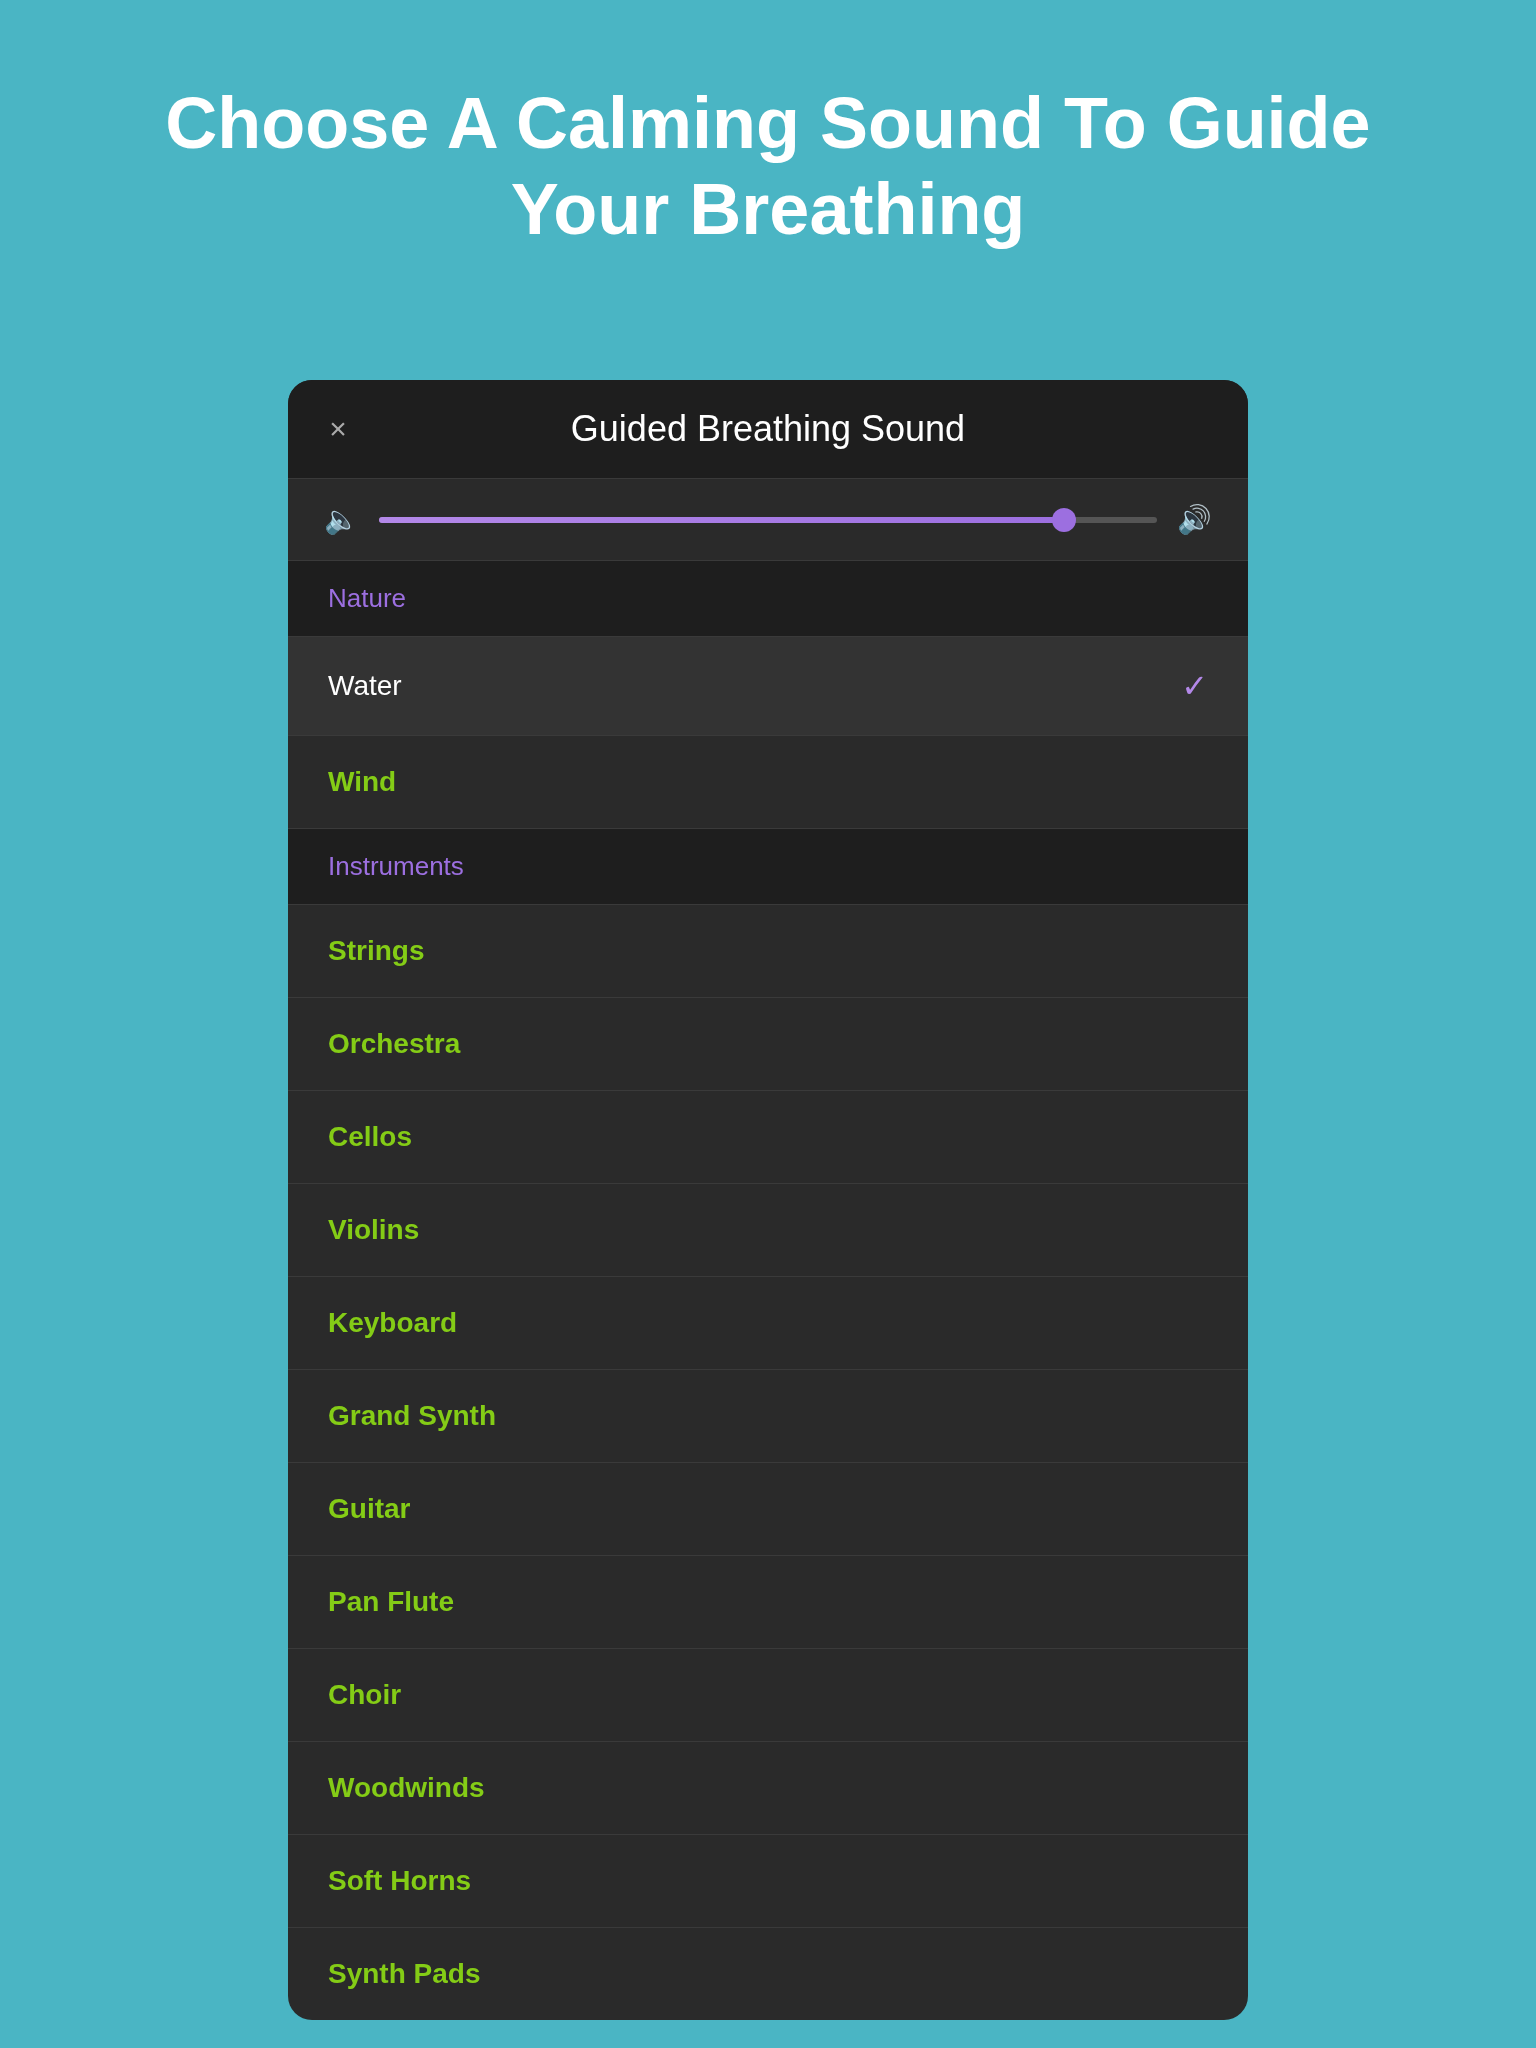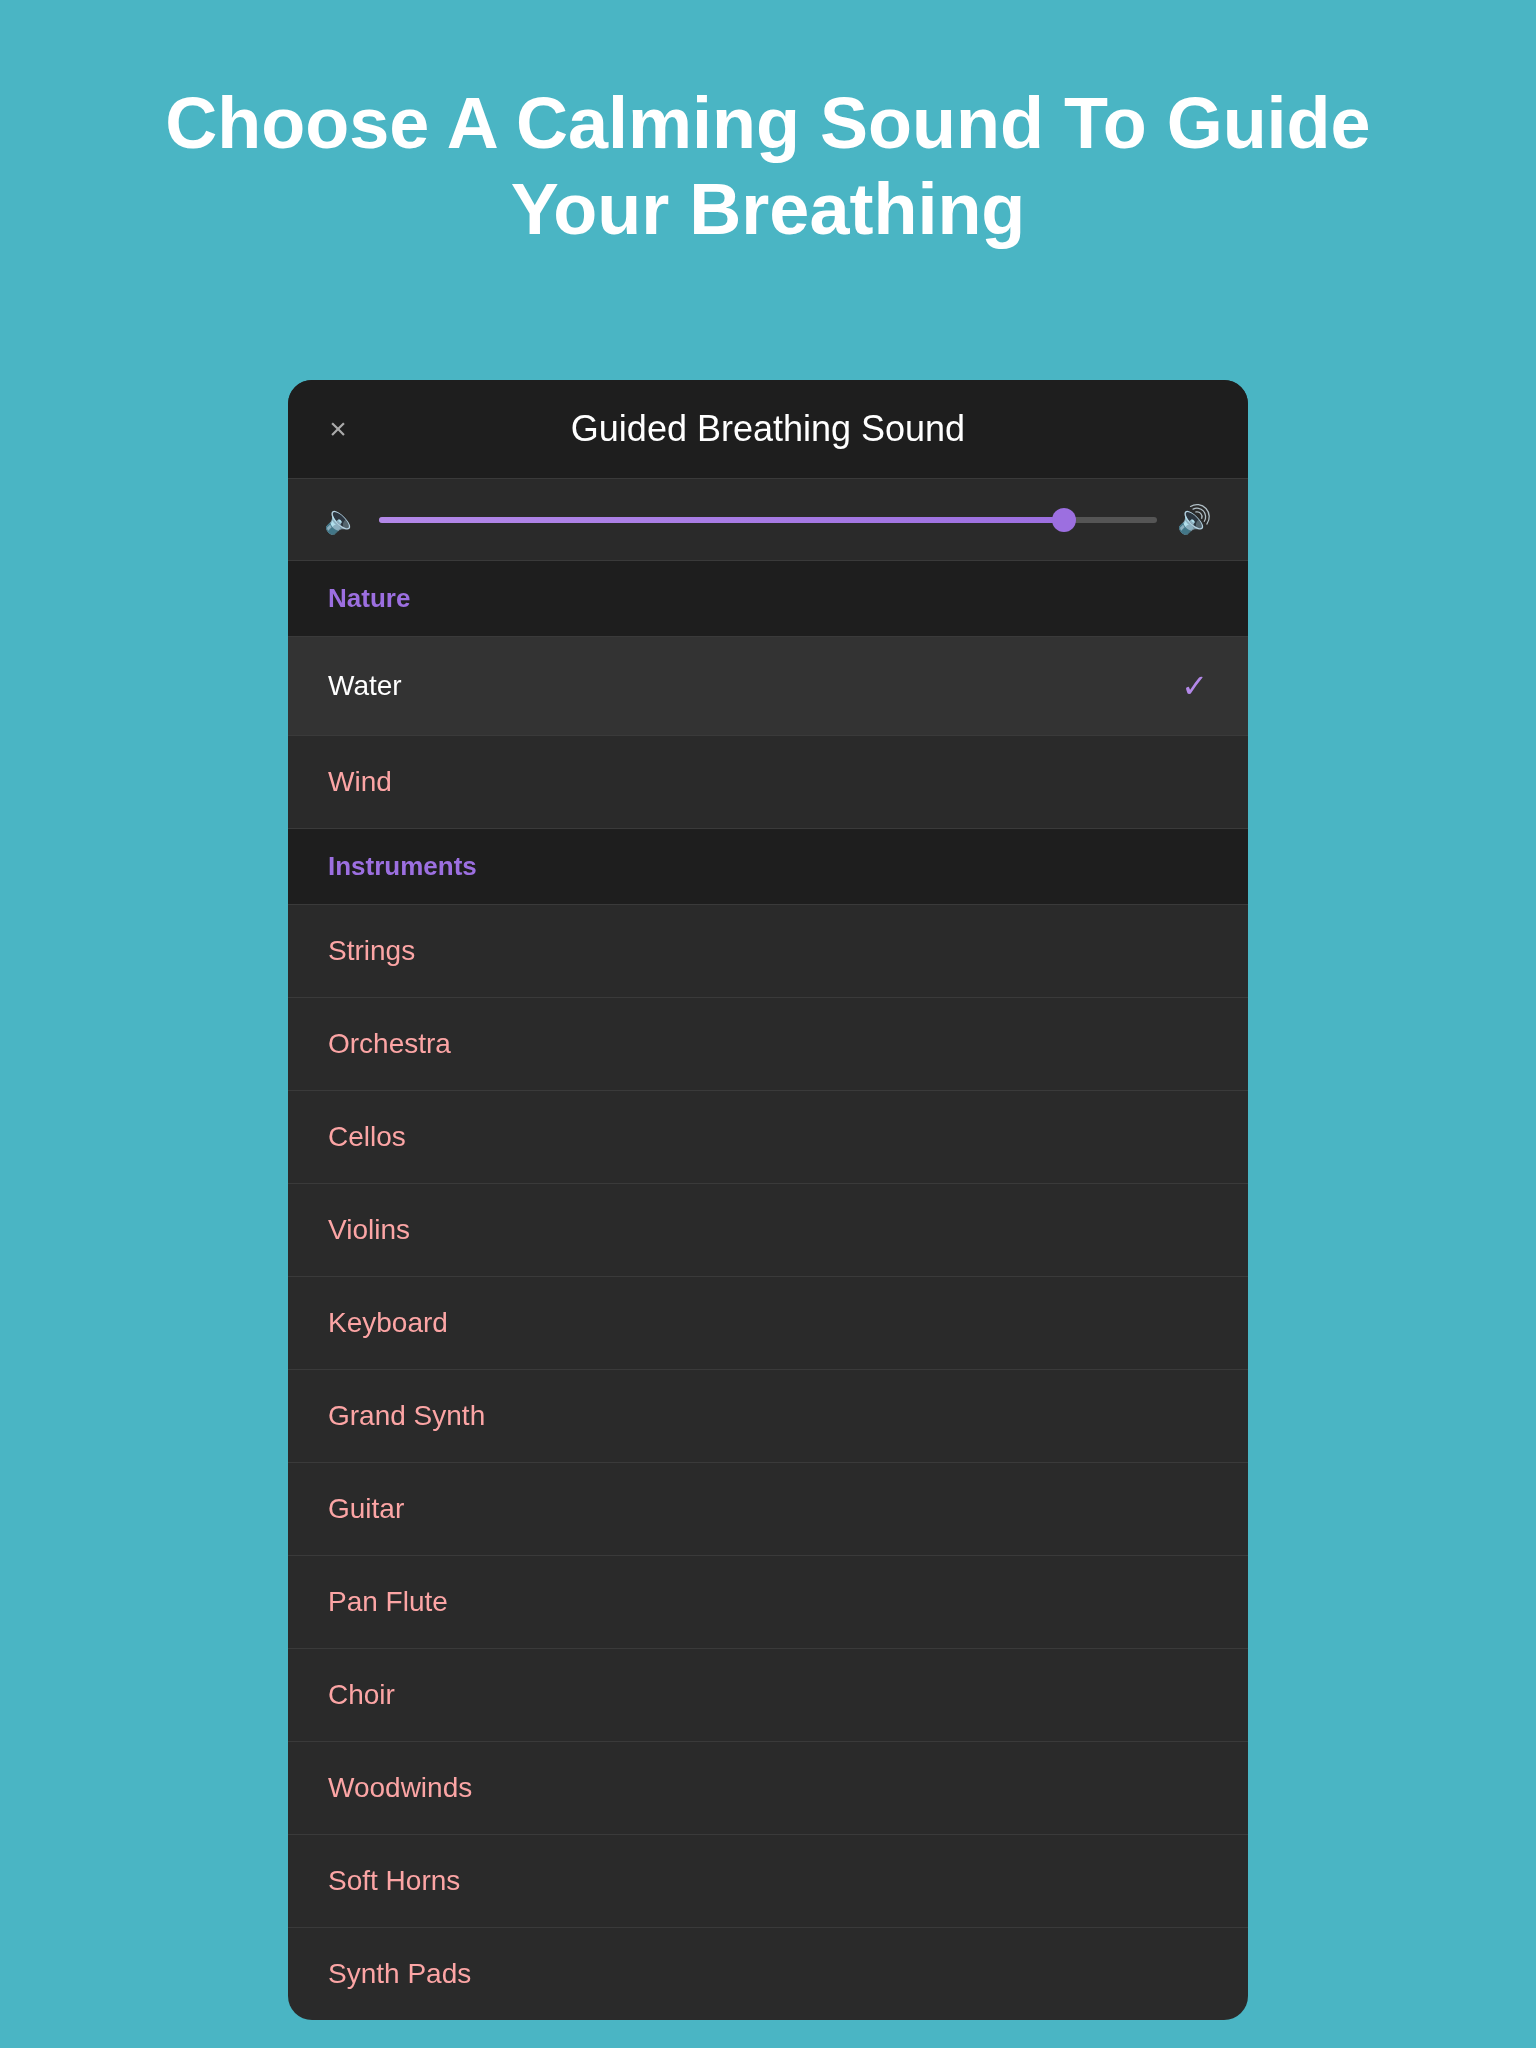--- a/index.html
+++ b/index.html
@@ -142,29 +142,29 @@
     }
 
     .sound-item.category-header {
       background-color: #1e1e1e;
       cursor: default;
       padding: 22px 40px;
       min-height: 70px;
     }
 
     .sound-item-label {
-      color: #fca5a5;
+      color: #84cc16;
       font-size: 28px;
-      font-weight: 400;
+      font-weight: 700;
     }
 
     .sound-item.category-header .sound-item-label {
       color: #9c6fe0;
       font-size: 26px;
-      font-weight: 700;
+      font-weight: 400;
     }
 
     .sound-item.selected .sound-item-label {
       color: #ffffff;
       font-weight: 500;
     }
 
     .checkmark {
       color: #b388e8;
       font-size: 32px;

